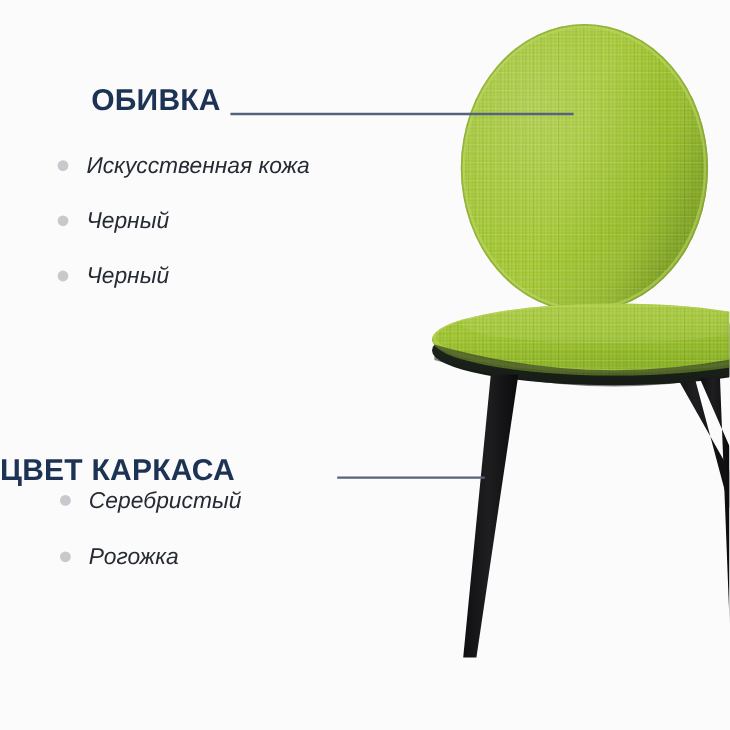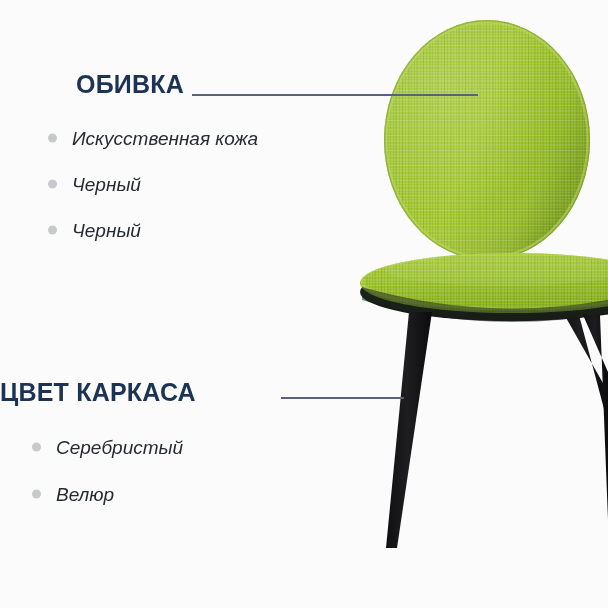--- a/index.html
+++ b/index.html
@@ -55,21 +55,21 @@
   }
   #callout-upholstery .callout-heading { padding-left: 76px; }
   #callout-frame .callout-heading      { }
 
   .option-list {
     list-style: none;
     margin: 0;
     padding: 0;
   }
   #callout-upholstery .option-list { margin-top: 29px; padding-left: 48px; }
-  #callout-frame .option-list      { margin-top: 30px; padding-left: 32px; }
+  #callout-frame .option-list      { padding-left: 50px; }
 
   .option-item {
     position: relative;
     font-family: "Liberation Sans", sans-serif;
     font-size: 19px;
     color: #252a33;
     line-height: 1;
     padding-left: 24px;
     height: 24px;
     display: flex;
@@ -224,18 +224,18 @@
 
   <div class="callout" id="callout-frame">
     <h2 class="callout-heading">ЦВЕТ КАРКАСА</h2>
     <ul class="option-list">
       <li class="option-item">
         <span class="bullet-dot"></span>
         <span>Серебристый</span>
       </li>
       <li class="option-item">
         <span class="bullet-dot"></span>
-        <span>Велюр</span>
+        <span>Рогожка</span>
       </li>
     </ul>
   </div>
 
 </div>
 
 </body></html>

